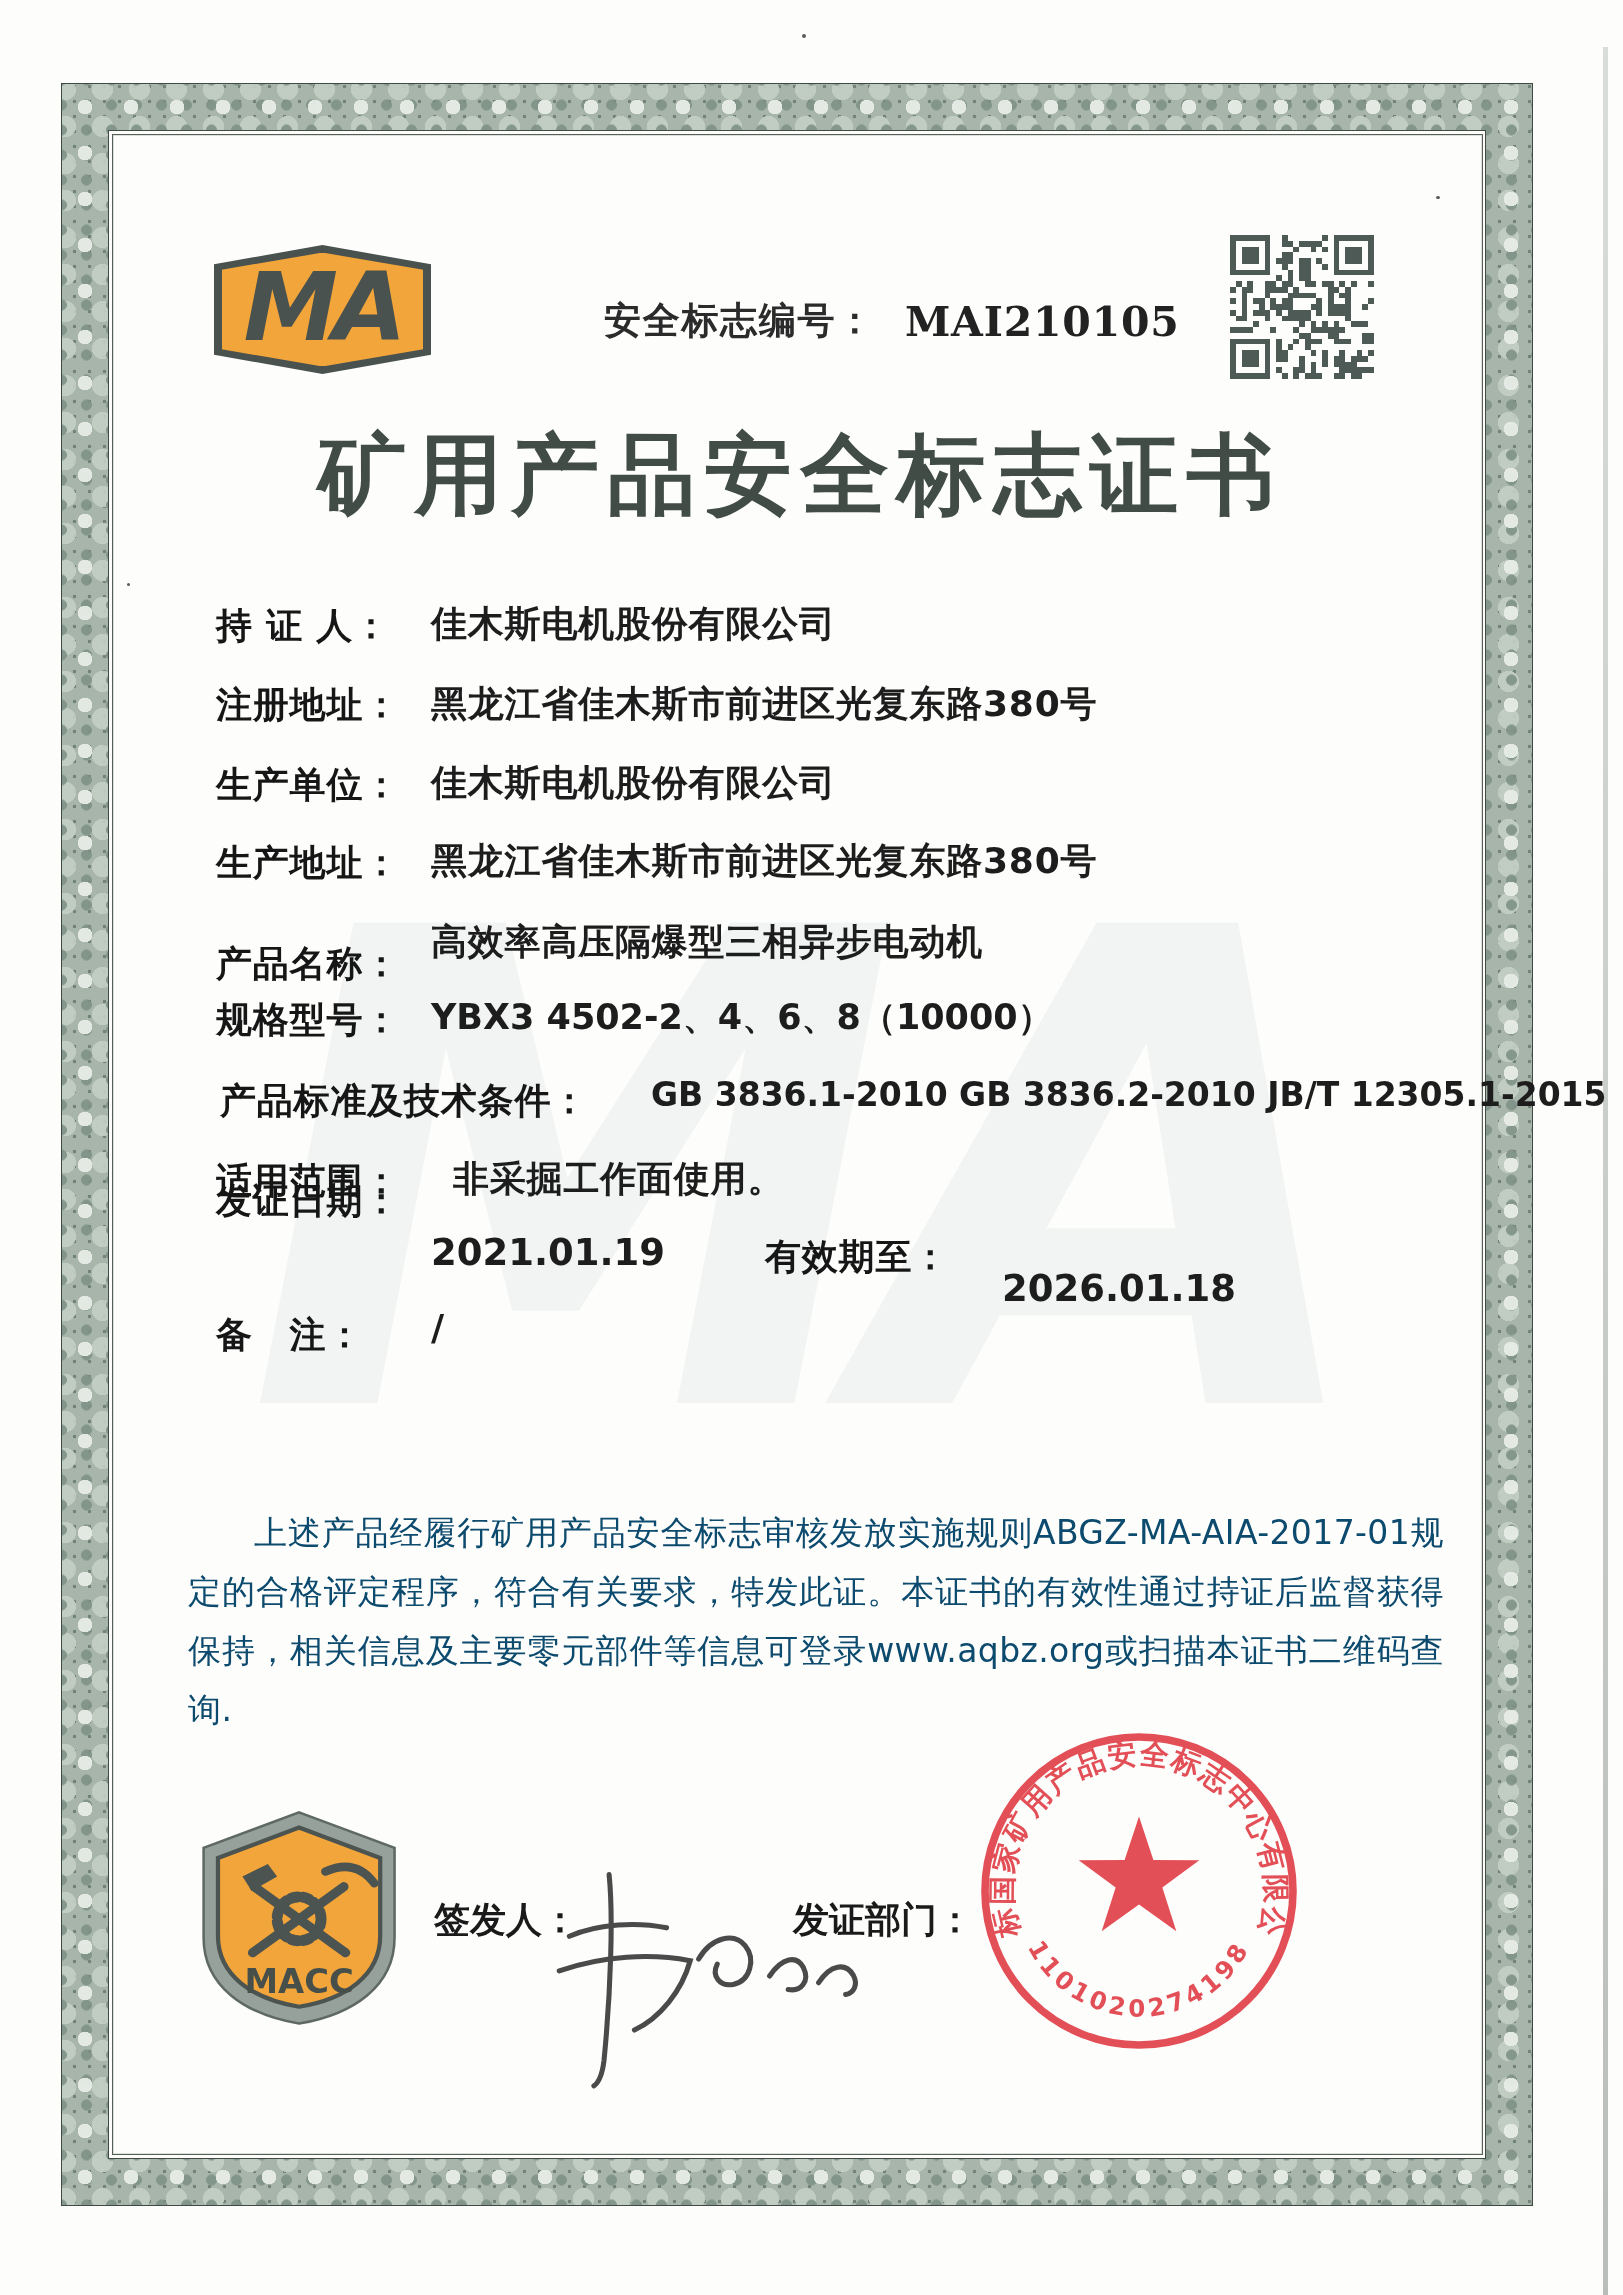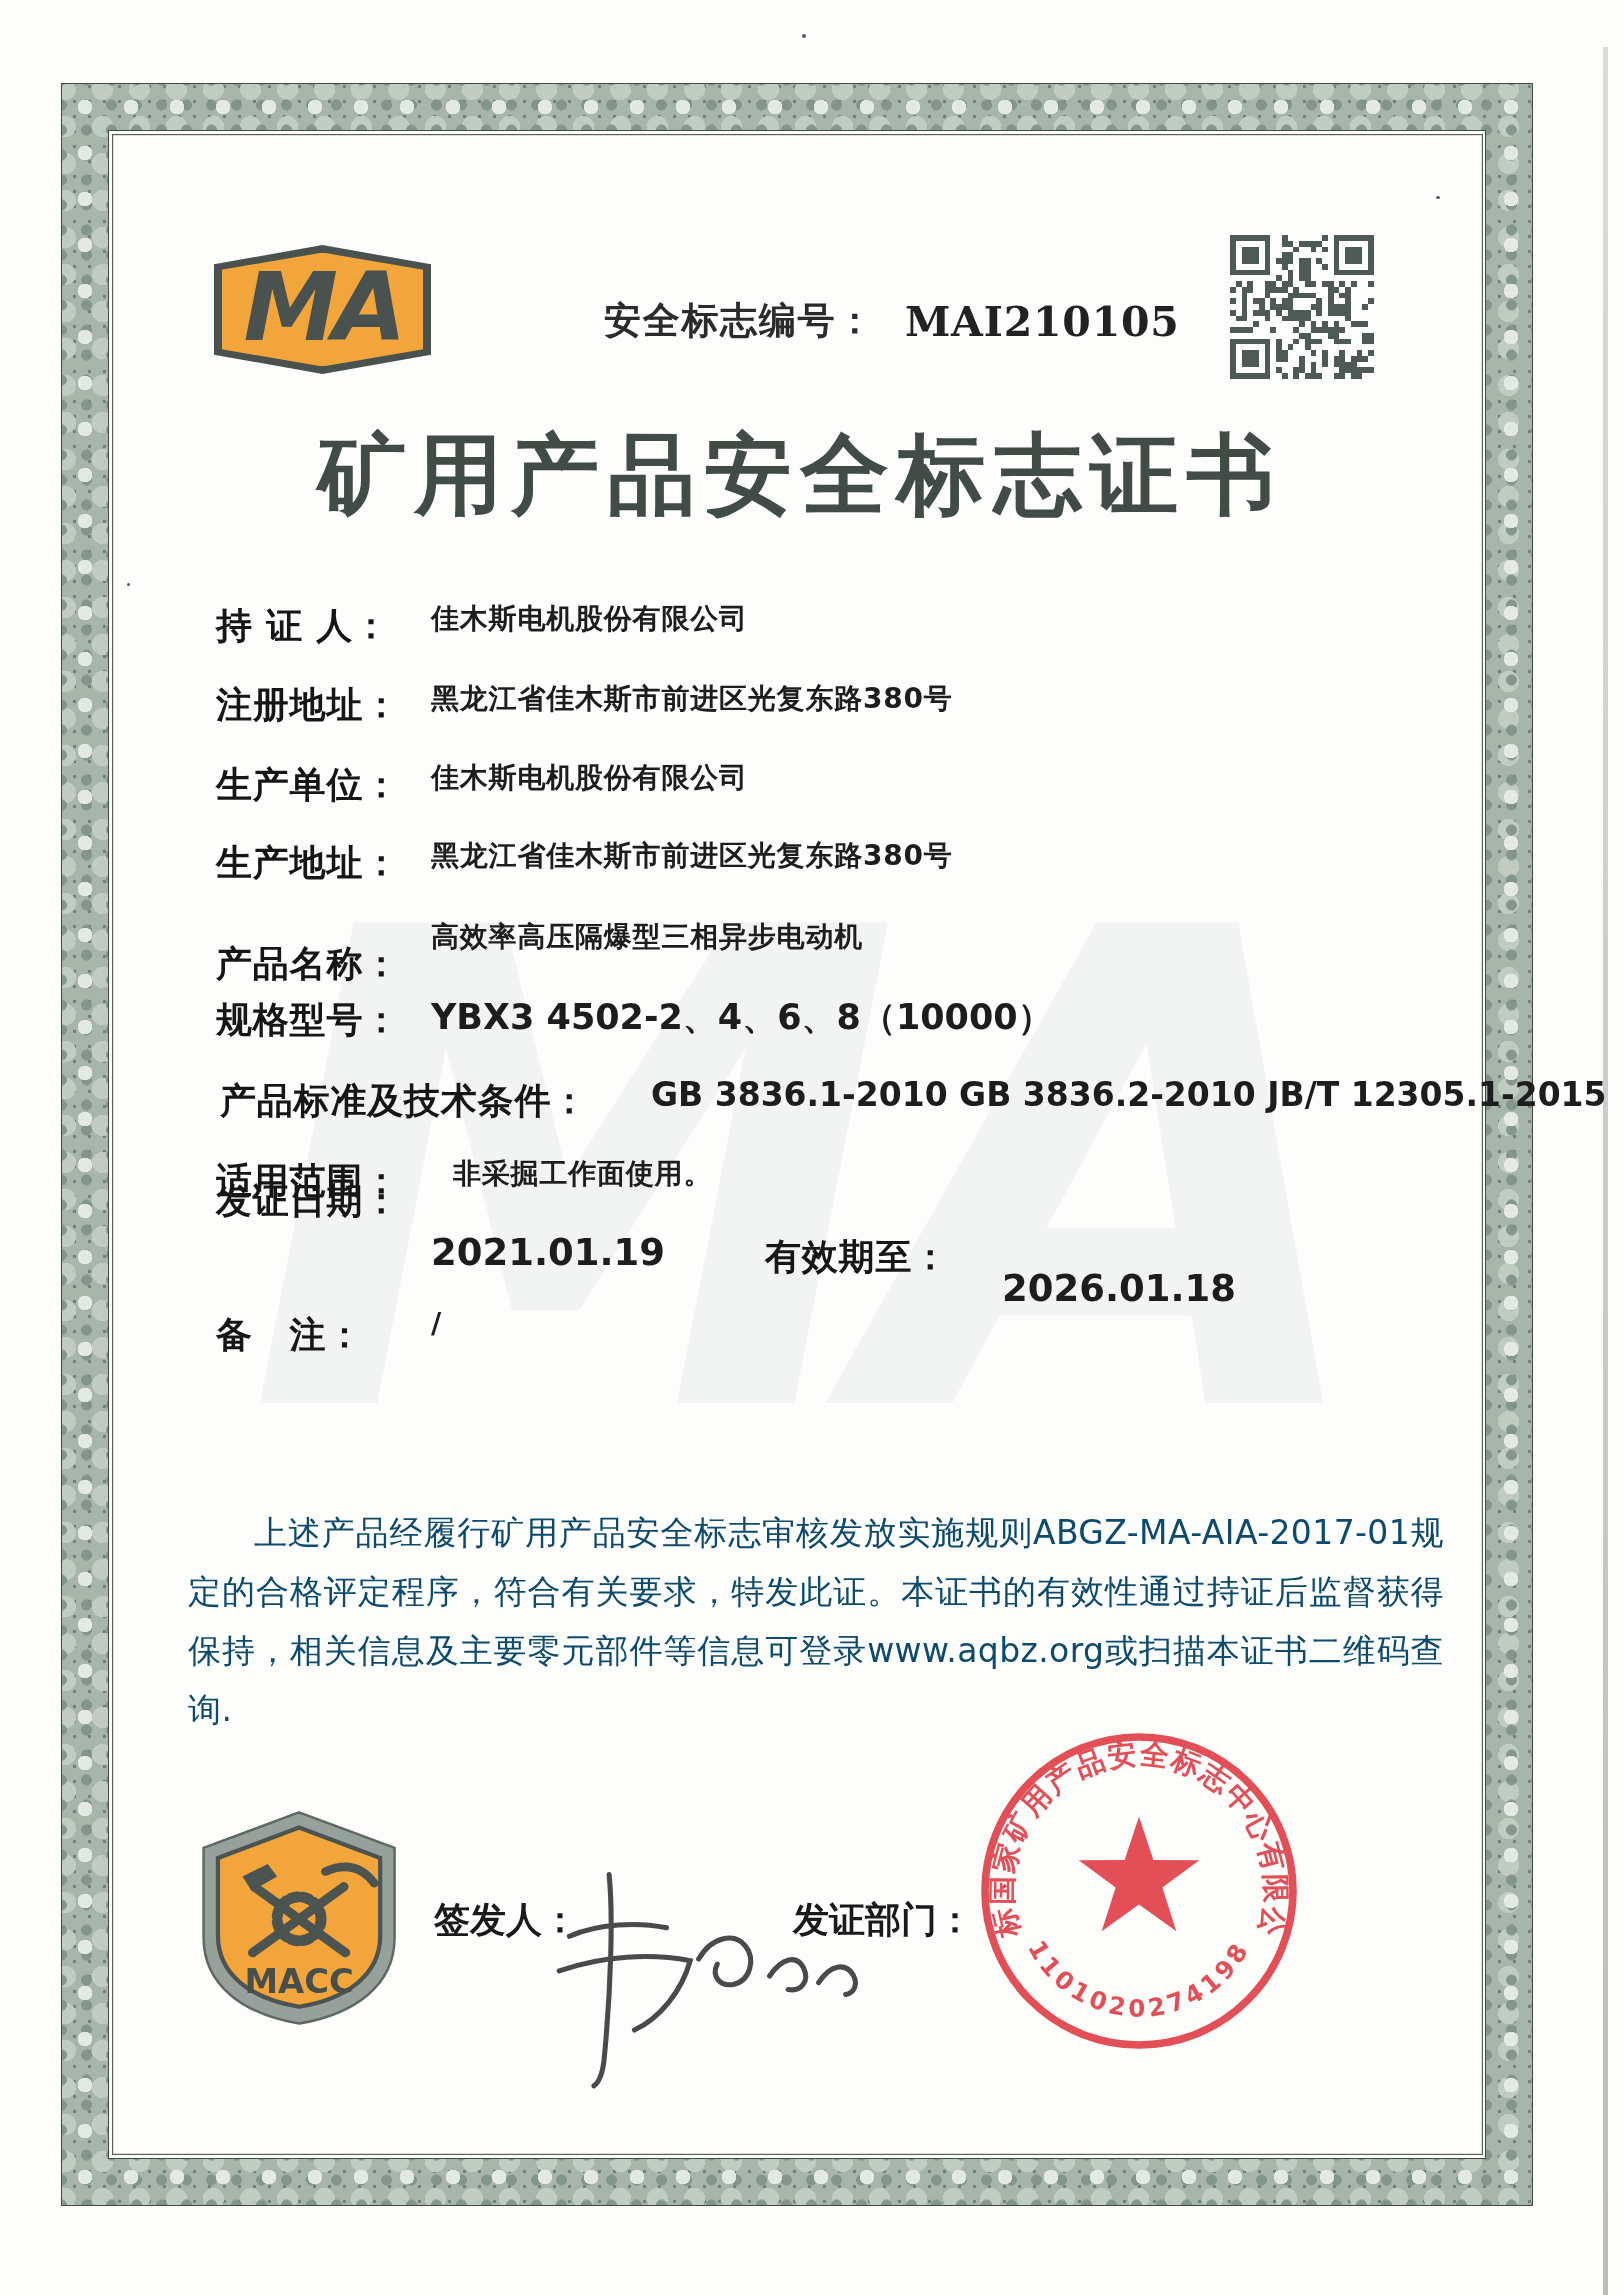--- a/index.html
+++ b/index.html
@@ -46,21 +46,21 @@
   .safety-number{font-family:"DejaVu Serif","Liberation Serif",serif;font-size:41px;
     font-weight:bold;color:#222;letter-spacing:0.8px;}
 
   .qr{position:absolute;left:1230px;top:235px;width:144px;height:144px;}
 
   .cert-title{position:absolute;left:69px;top:411px;width:1463px;text-align:center;
     font-family:"DejaVu Serif","Liberation Serif",serif;
     font-size:88px;font-weight:bold;color:#414c47;letter-spacing:8.5px;line-height:1.45;}
 
   .flabel{position:absolute;font-size:36px;font-weight:bold;color:#161616;letter-spacing:0.8px;white-space:nowrap;}
-  .fvalue{position:absolute;font-size:28px;font-weight:bold;color:#1d1d1d;letter-spacing:0.8px;white-space:nowrap;}
+  .fvalue{position:absolute;font-size:36px;font-weight:bold;color:#1d1d1d;letter-spacing:0.8px;white-space:nowrap;}
   .fvalue.latin{font-size:35px;letter-spacing:0;}
 
   .paragraph{position:absolute;left:188px;top:1503px;width:1256px;
     font-size:33px;line-height:59px;color:#0c4a6e;text-indent:2em;
     text-align:justify;letter-spacing:0.4px;}
 
   .macc-shield{position:absolute;left:200px;top:1809px;width:199px;height:218px;}
   .signer-label{position:absolute;left:434px;top:1896px;font-size:36px;font-weight:bold;color:#1a1a1a;}
   .signature{position:absolute;left:531px;top:1856px;width:364px;height:245px;}
   .dept-label{position:absolute;left:793px;top:1896px;font-size:36px;font-weight:bold;color:#1a1a1a;}

